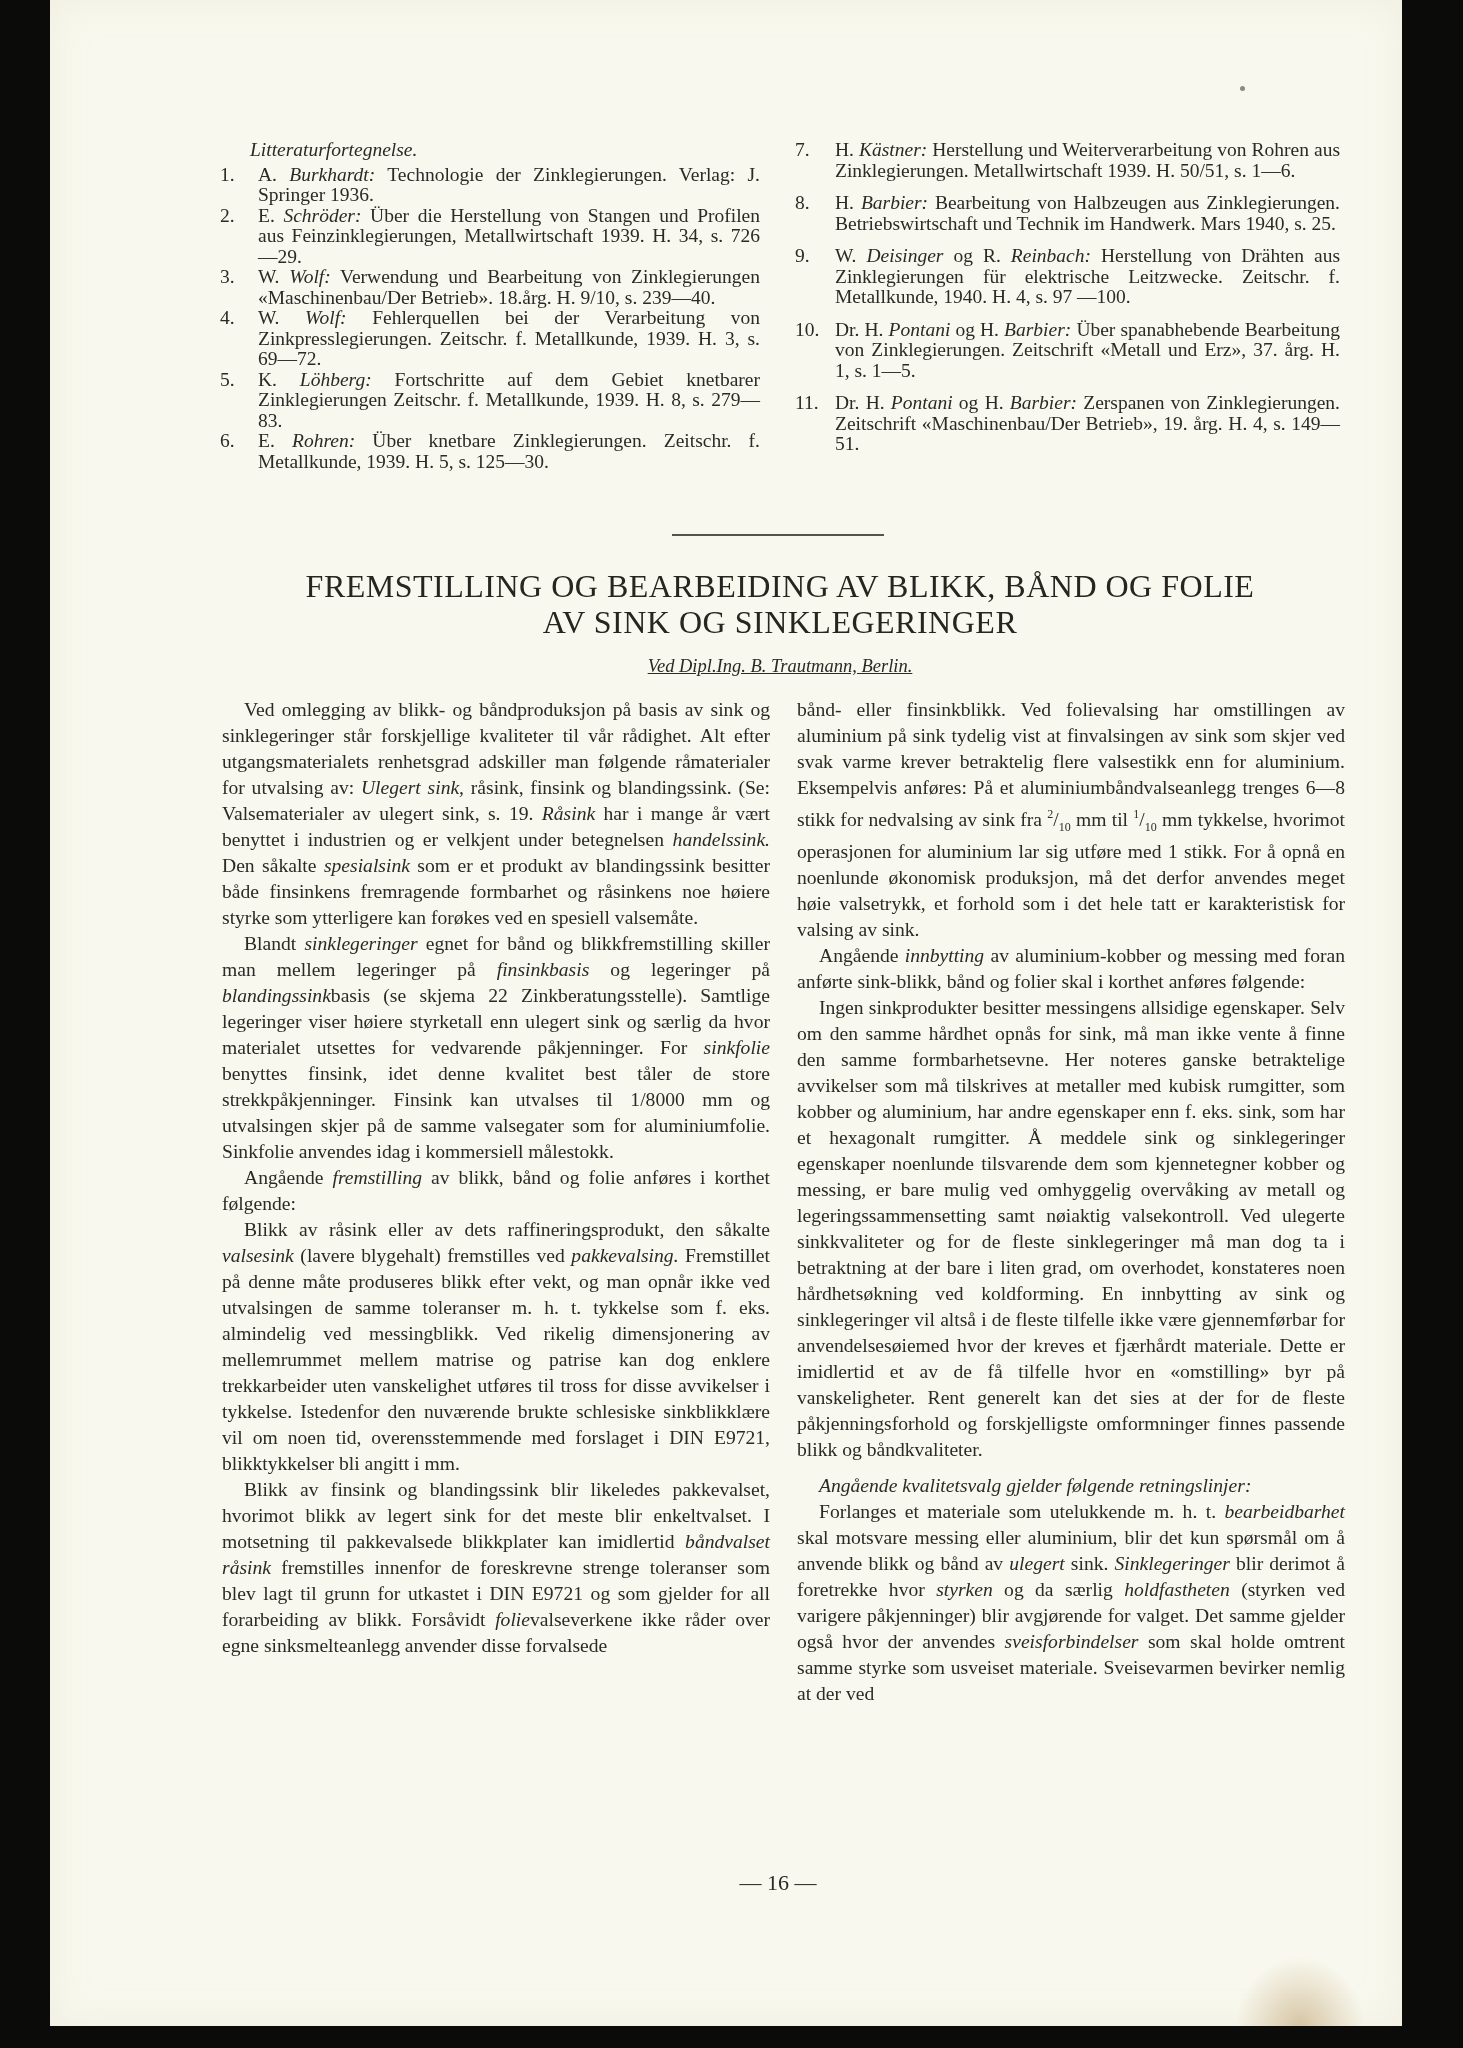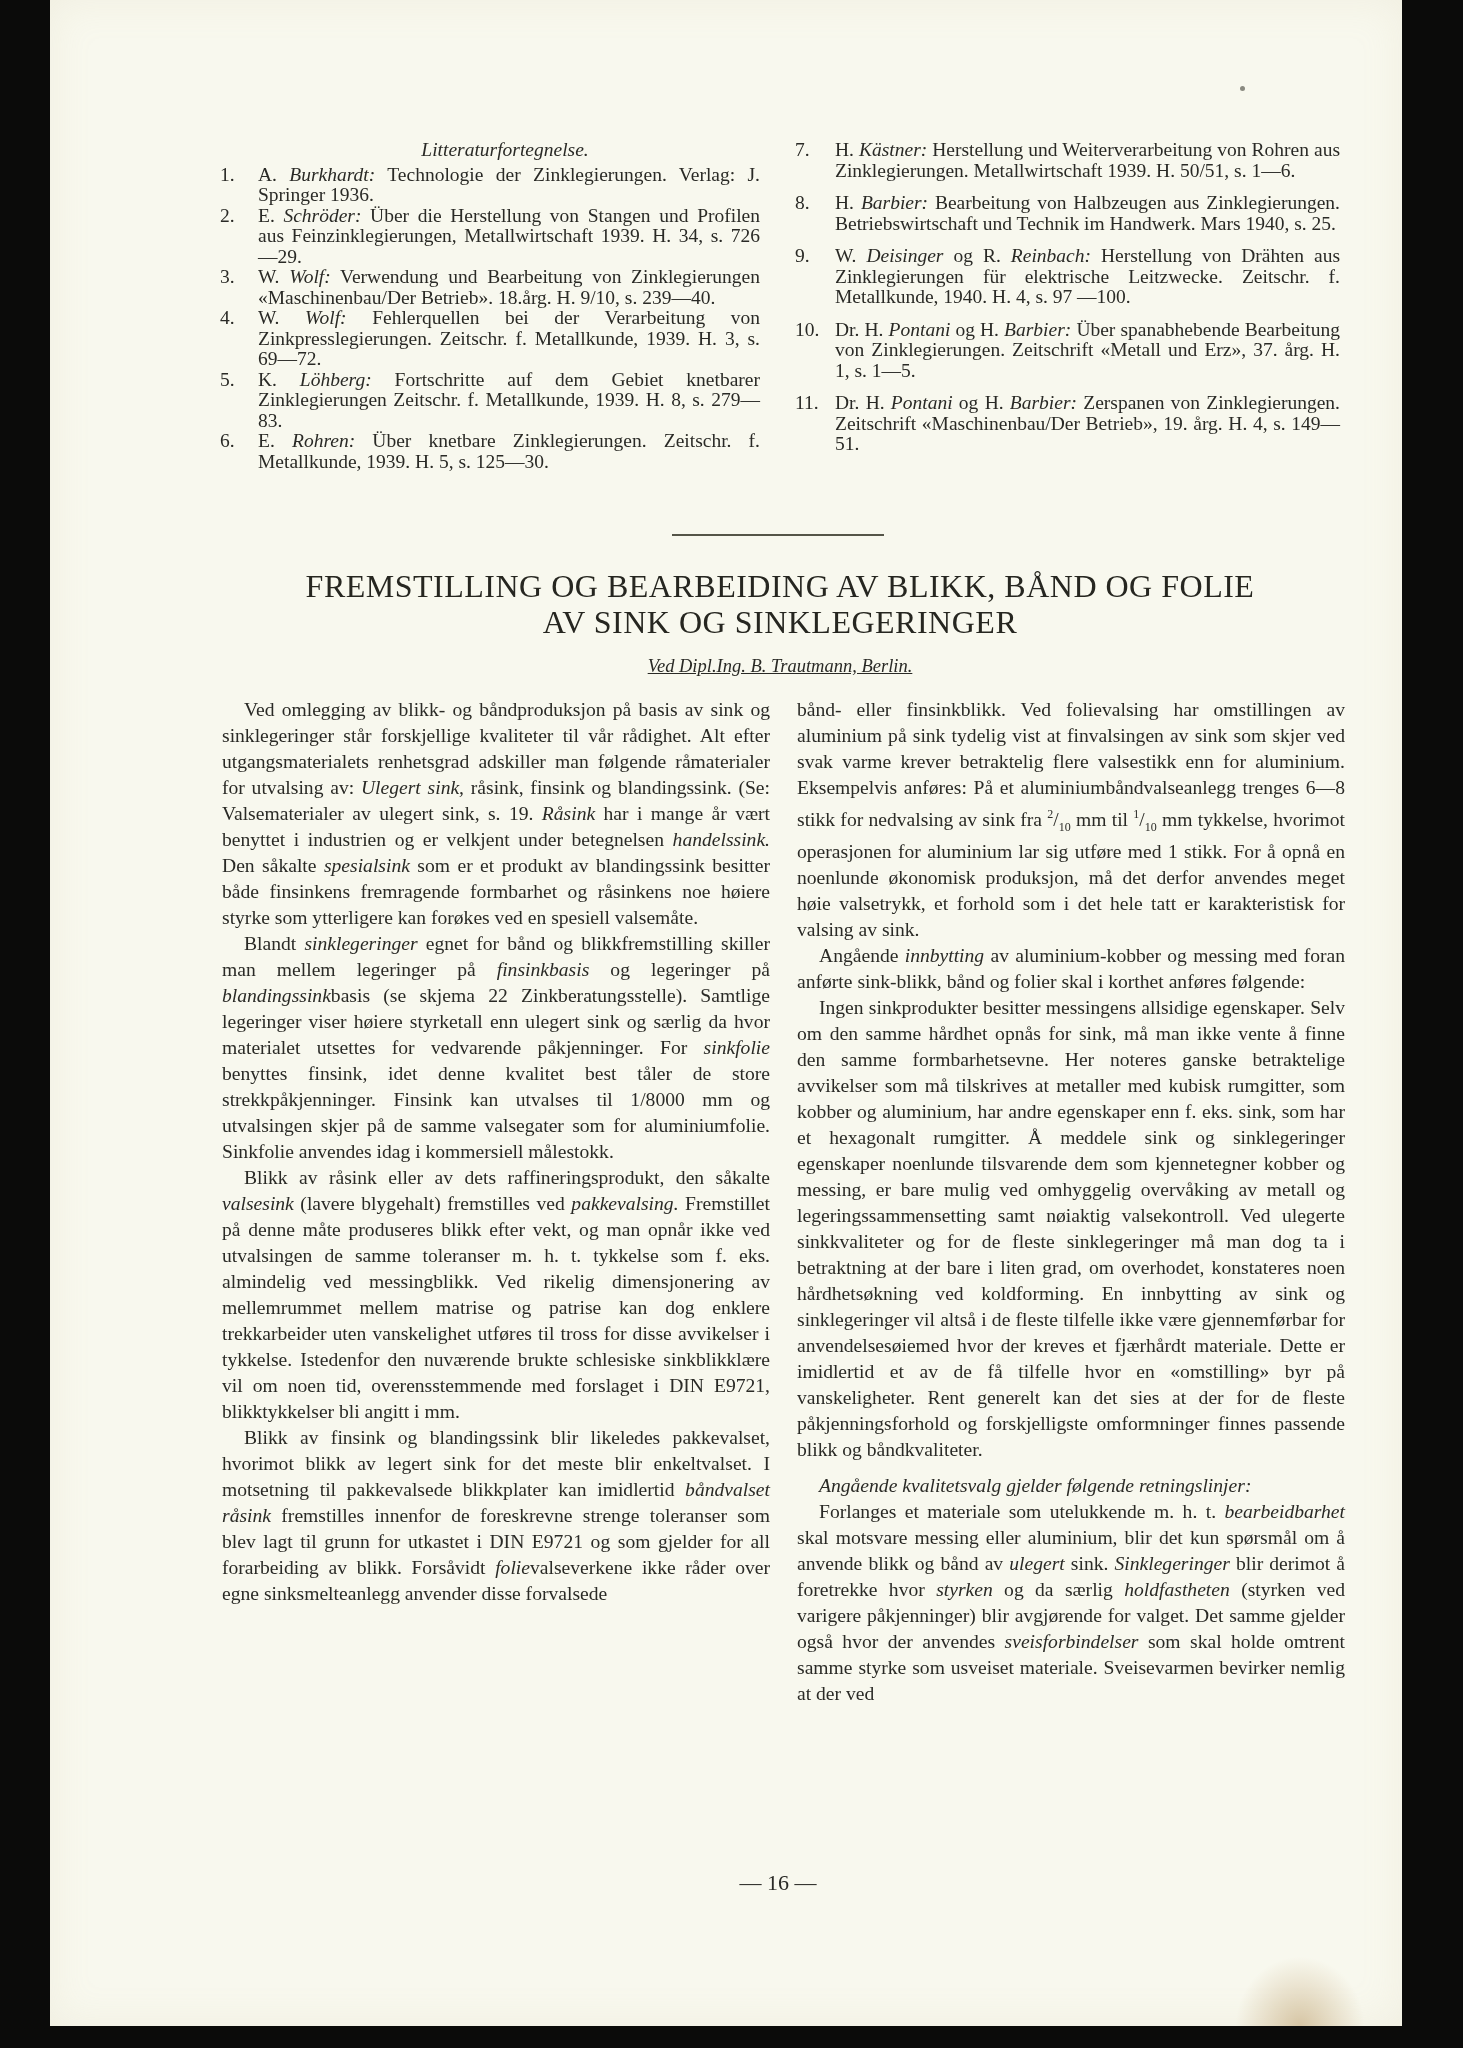--- a/index.html
+++ b/index.html
@@ -29,21 +29,21 @@
     width: 5px; height: 5px; border-radius: 50%;
     background: #8a8a80;
   }
   .refs {
     position: absolute; top: 140px;
     font-size: 19.5px; line-height: 20.5px;
   }
   .refs.left { left: 220px; width: 540px; }
   .refs.right { left: 795px; width: 545px; }
   .refs-title {
-    text-align: center; font-style: italic;
+    font-style: italic;
     font-size: 19.5px; margin: 0 0 4px 0; padding-left: 30px;
   }
   .ref {
     display: flex; text-align: justify;
   }
   .ref.gap { margin-top: 12px; }
   .ref .num { width: 38px; flex: 0 0 38px; }
   .refs.right .ref .num { width: 40px; flex: 0 0 40px; }
   .ref .body { flex: 1; text-align: justify; }
   .refs.right .ref .body { text-align-last: left; }
@@ -147,20 +147,21 @@
 
 <div class="title">
   <div>FREMSTILLING OG BEARBEIDING AV BLIKK, BÅND OG FOLIE</div>
   <div>AV SINK OG SINKLEGERINGER</div>
 </div>
 <div class="byline">Ved Dipl.Ing. B. Trautmann, Berlin.</div>
 
 <div class="col left" id="col-left">
     <p>Ved omlegging av blikk- og båndproduksjon på basis av sink og sinklegeringer står forskjellige kvaliteter til vår rådighet. Alt efter utgangsmaterialets renhetsgrad adskiller man følgende råmaterialer for utvalsing av: <i>Ulegert sink,</i> råsink, finsink og blandingssink. (Se: Valsematerialer av ulegert sink, s. 19. <i>Råsink</i> har i mange år vært benyttet i industrien og er velkjent under betegnelsen <i>handelssink.</i> Den såkalte <i>spesialsink</i> som er et produkt av blandingssink besitter både finsinkens fremragende formbarhet og råsinkens noe høiere styrke som ytterligere kan forøkes ved en spesiell valsemåte.</p>
     <p>Blandt <i>sinklegeringer</i> egnet for bånd og blikkfremstilling skiller man mellem legeringer på <i>finsinkbasis</i> og legeringer på <i>blandingssink</i>basis (se skjema 22 Zinkberatungsstelle). Samtlige legeringer viser høiere styrketall enn ulegert sink og særlig da hvor materialet utsettes for vedvarende påkjenninger. For <i>sinkfolie</i> benyttes finsink, idet denne kvalitet best tåler de store strekkpåkjenninger. Finsink kan utvalses til 1/8000 mm og utvalsingen skjer på de samme valsegater som for aluminiumfolie. Sinkfolie anvendes idag i kommersiell målestokk.</p>
+    <p>Angående <i>fremstilling</i> av blikk, bånd og folie anføres i korthet følgende:</p>
     <p>Blikk av råsink eller av dets raffineringsprodukt, den såkalte <i>valsesink</i> (lavere blygehalt) fremstilles ved <i>pakkevalsing.</i> Fremstillet på denne måte produseres blikk efter vekt, og man opnår ikke ved utvalsingen de samme toleranser m. h. t. tykkelse som f. eks. almindelig ved messingblikk. Ved rikelig dimensjonering av mellemrummet mellem matrise og patrise kan dog enklere trekkarbeider uten vanskelighet utføres til tross for disse avvikelser i tykkelse. Istedenfor den nuværende brukte schlesiske sinkblikklære vil om noen tid, overensstemmende med forslaget i DIN E9721, blikktykkelser bli angitt i mm.</p>
     <p>Blikk av finsink og blandingssink blir likeledes pakkevalset, hvorimot blikk av legert sink for det meste blir enkeltvalset. I motsetning til pakkevalsede blikkplater kan imidlertid <i>båndvalset råsink</i> fremstilles innenfor de foreskrevne strenge toleranser som blev lagt til grunn for utkastet i DIN E9721 og som gjelder for all forarbeiding av blikk. Forsåvidt <i>folie</i>valseverkene ikke råder over egne sinksmelteanlegg anvender disse forvalsede</p>
   </div>
 <div class="col right" id="col-right">
     <p class="noindent">bånd- eller finsinkblikk. Ved folievalsing har omstillingen av aluminium på sink tydelig vist at finvalsingen av sink som skjer ved svak varme krever betraktelig flere valsestikk enn for aluminium. Eksempelvis anføres: På et aluminiumbåndvalseanlegg trenges 6—8 stikk for nedvalsing av sink fra <span><sup>2</sup>/<sub>10</sub></span> mm til <span><sup>1</sup>/<sub>10</sub></span> mm tykkelse, hvorimot operasjonen for aluminium lar sig utføre med 1 stikk. For å opnå en noenlunde økonomisk produksjon, må det derfor anvendes meget høie valsetrykk, et forhold som i det hele tatt er karakteristisk for valsing av sink.</p>
     <p>Angående <i>innbytting</i> av aluminium-kobber og messing med foran anførte sink-blikk, bånd og folier skal i korthet anføres følgende:</p>
     <p>Ingen sinkprodukter besitter messingens allsidige egenskaper. Selv om den samme hårdhet opnås for sink, må man ikke vente å finne den samme formbarhetsevne. Her noteres ganske betraktelige avvikelser som må tilskrives at metaller med kubisk rumgitter, som kobber og aluminium, har andre egenskaper enn f. eks. sink, som har et hexagonalt rumgitter. Å meddele sink og sinklegeringer egenskaper noenlunde tilsvarende dem som kjennetegner kobber og messing, er bare mulig ved omhyggelig overvåking av metall og legeringssammensetting samt nøiaktig valsekontroll. Ved ulegerte sinkkvaliteter og for de fleste sinklegeringer må man dog ta i betraktning at der bare i liten grad, om overhodet, konstateres noen hårdhetsøkning ved koldforming. En innbytting av sink og sinklegeringer vil altså i de fleste tilfelle ikke være gjennemførbar for anvendelsesøiemed hvor der kreves et fjærhårdt materiale. Dette er imidlertid et av de få tilfelle hvor en «omstilling» byr på vanskeligheter. Rent generelt kan det sies at der for de fleste påkjenningsforhold og forskjelligste omformninger finnes passende blikk og båndkvaliteter.</p>
     <p class="gapb">Angående kvalitetsvalg gjelder følgende retningslinjer:</p>
     <p>Forlanges et materiale som utelukkende m. h. t. <i>bearbeidbarhet</i> skal motsvare messing eller aluminium, blir det kun spørsmål om å anvende blikk og bånd av <i>ulegert</i> sink. <i>Sinklegeringer</i> blir derimot å foretrekke hvor <i>styrken</i> og da særlig <i>holdfastheten</i> (styrken ved varigere påkjenninger) blir avgjørende for valget. Det samme gjelder også hvor der anvendes <i>sveisforbindelser</i> som skal holde omtrent samme styrke som usveiset materiale. Sveisevarmen bevirker nemlig at der ved</p>
   </div>

